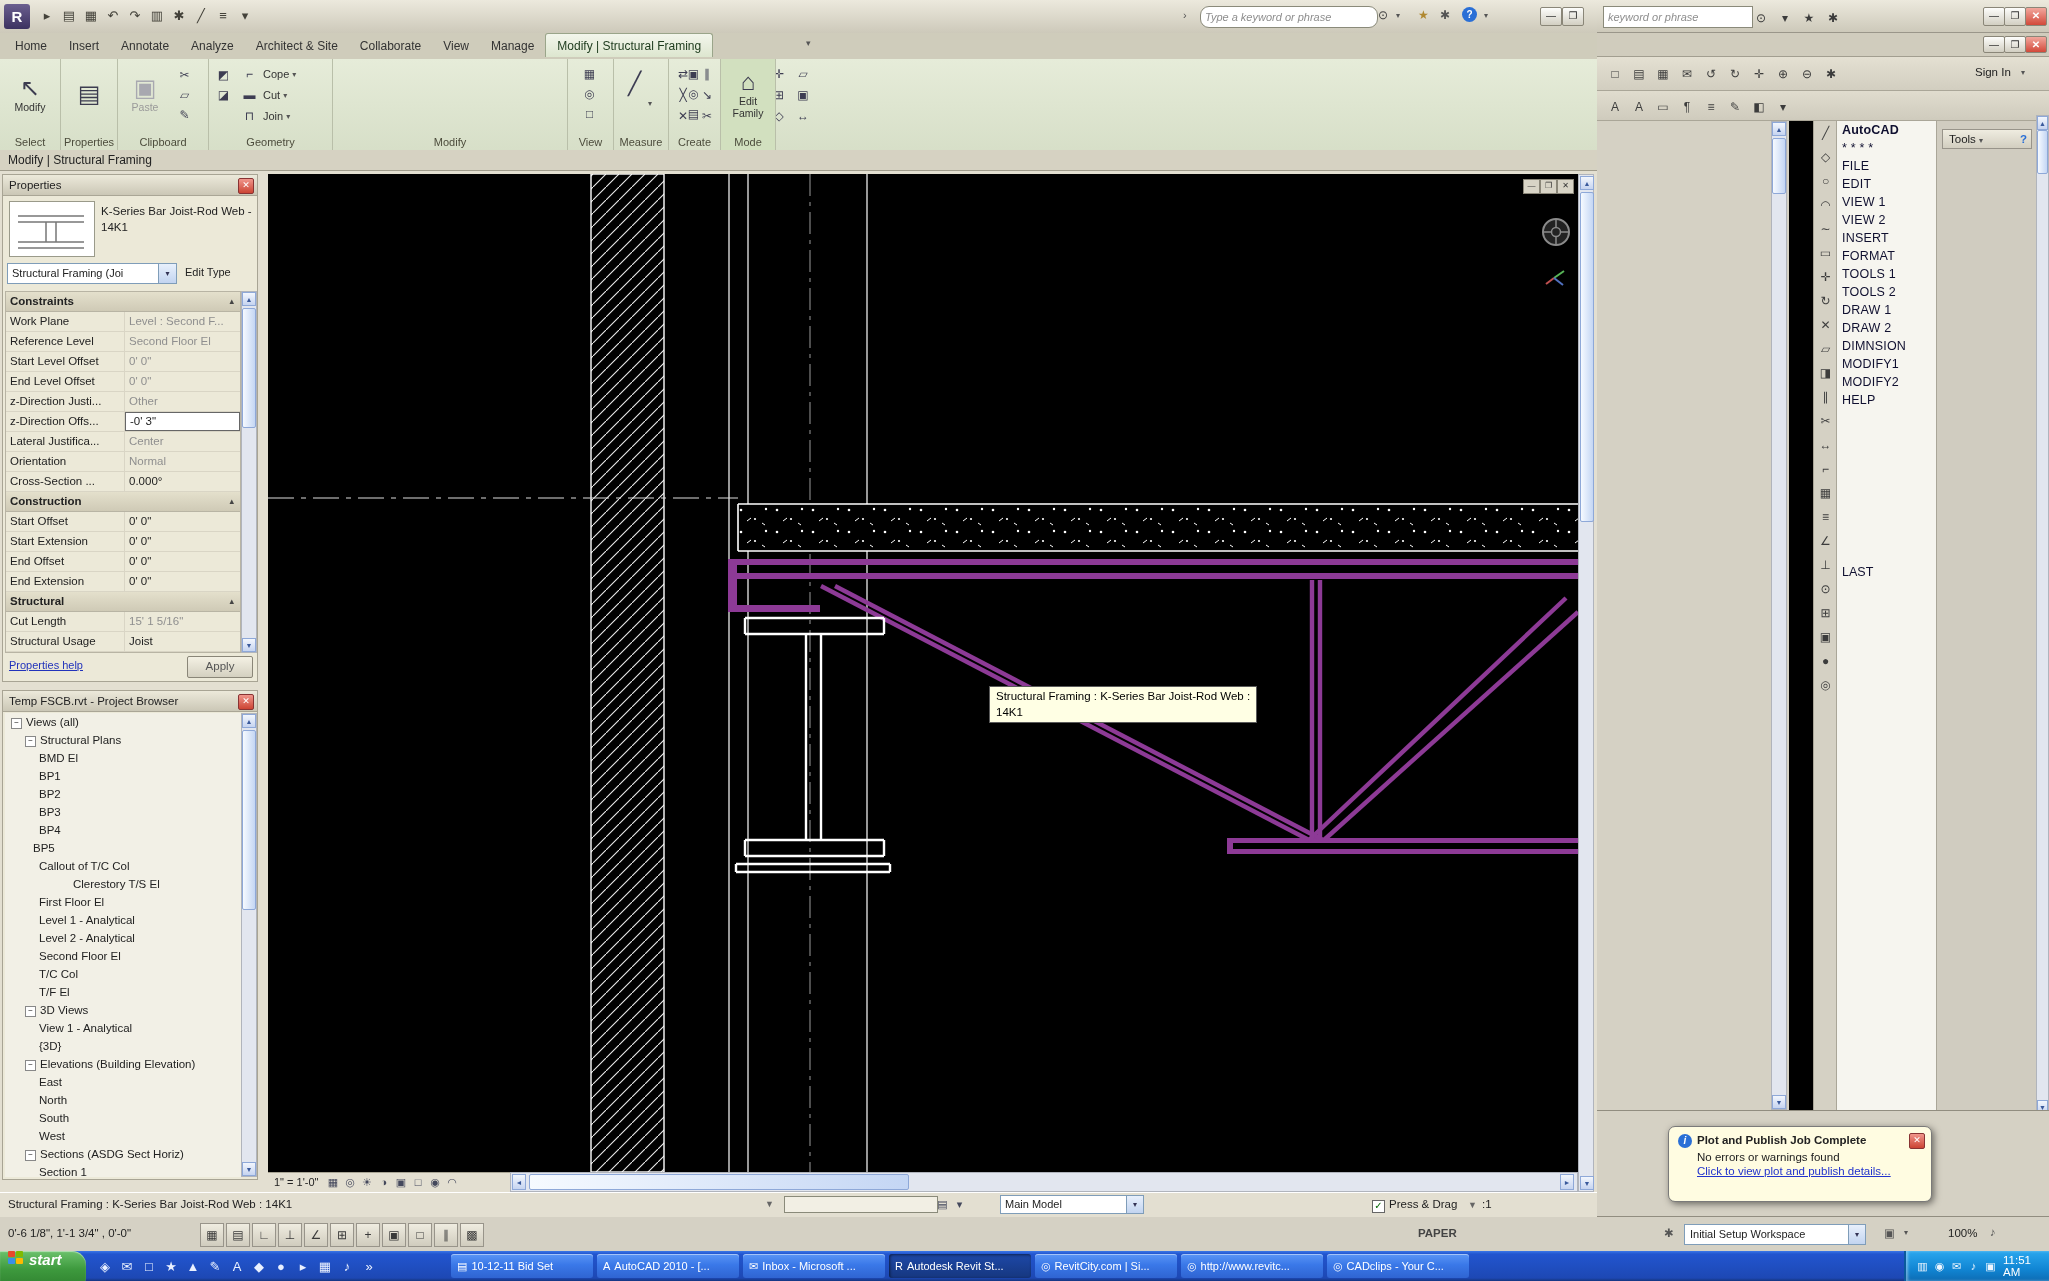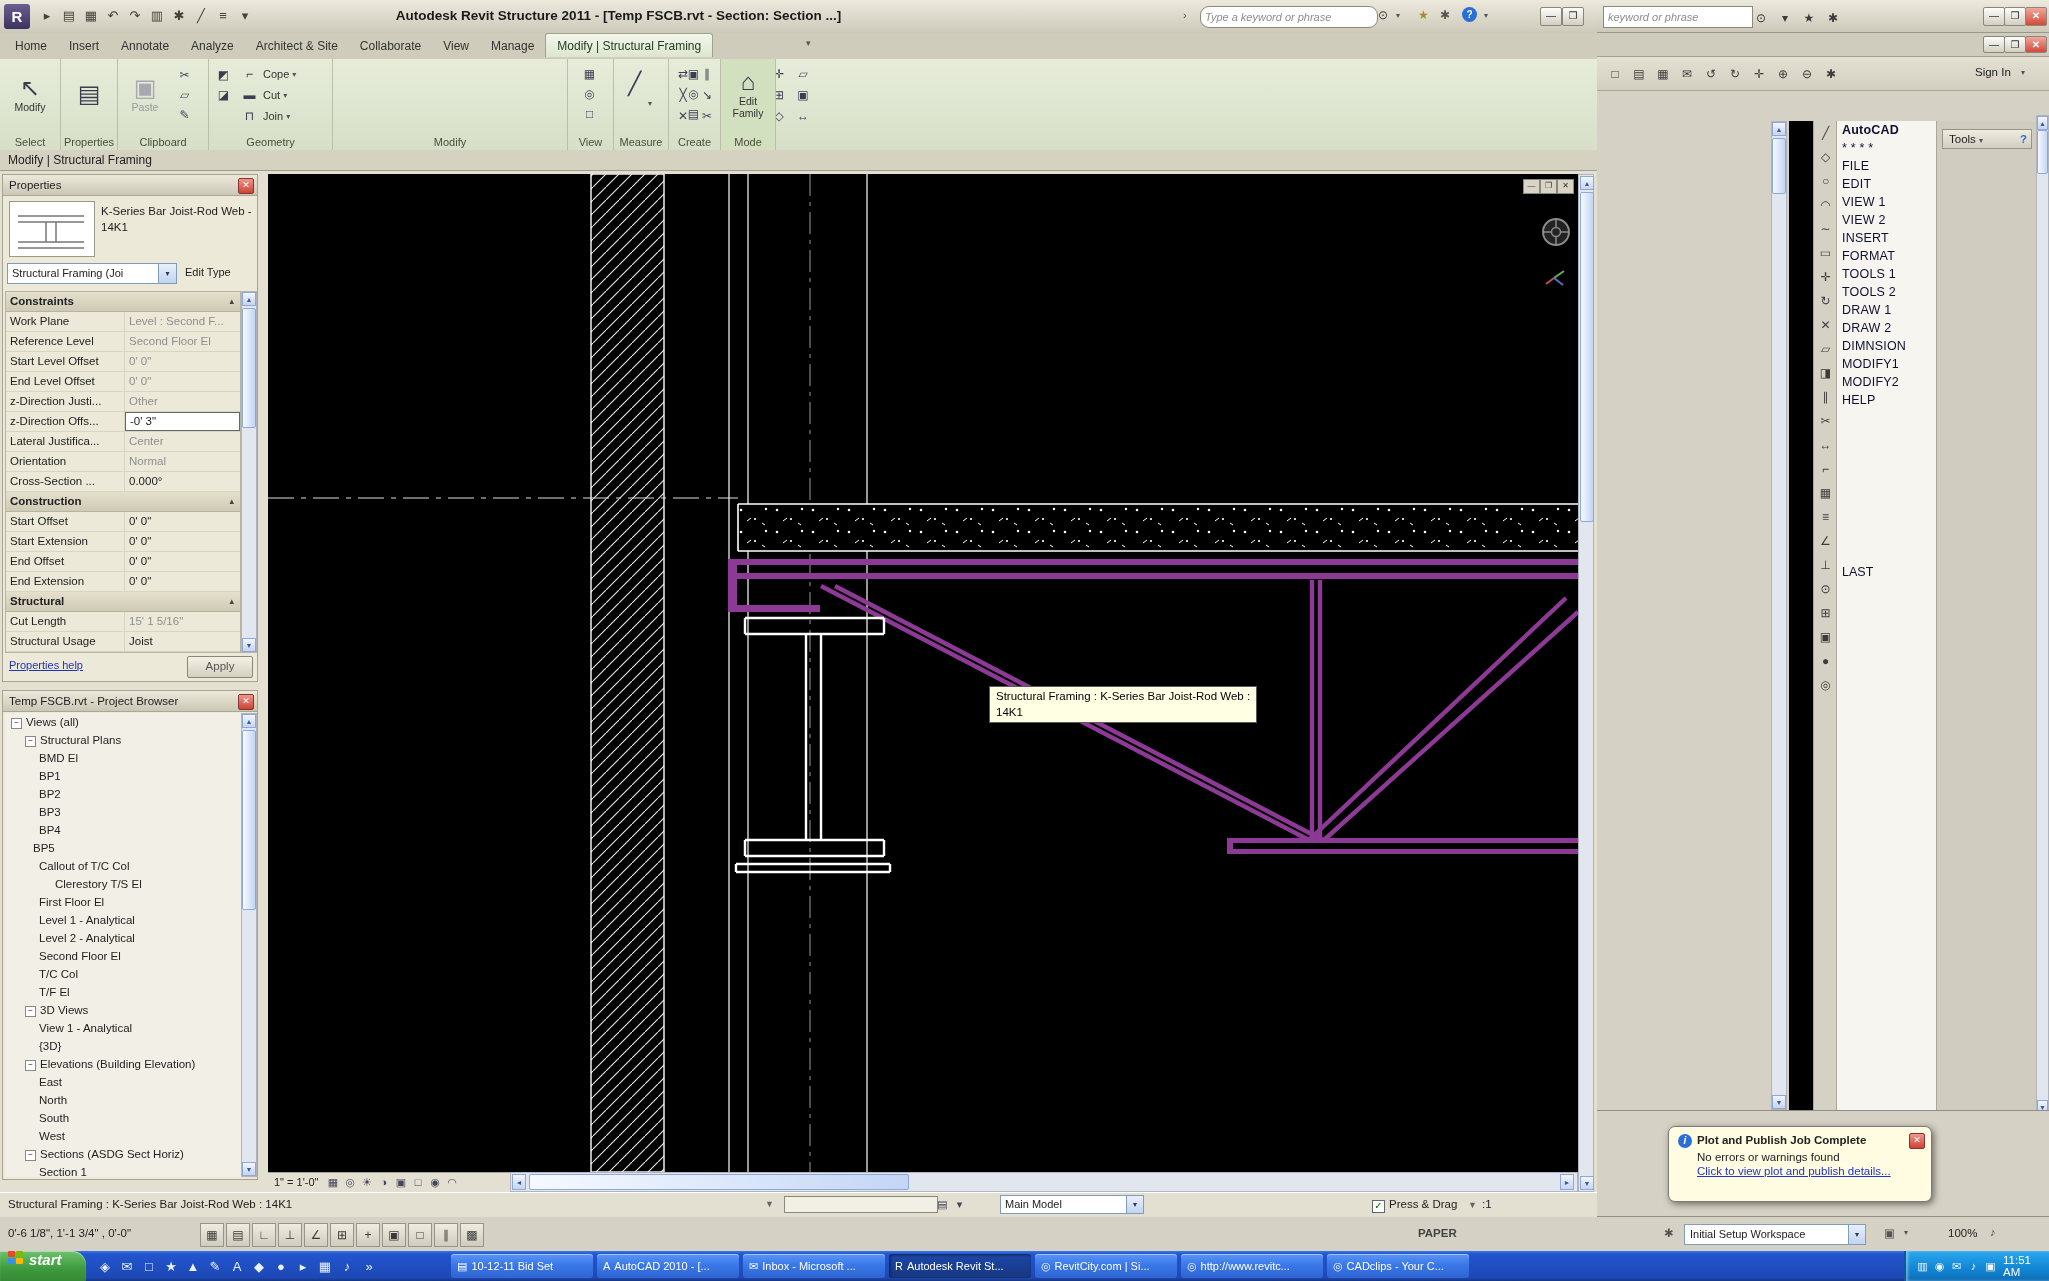--- a/index.html
+++ b/index.html
@@ -159,20 +159,23 @@
     <div class="acad-row" style="top:33px;height:24px;background:#d0ccbd;border-bottom:1px solid #a29e90;">
       <span class="winbtn" style="left:386px;top:3px;height:15px;">—</span>
       <span class="winbtn" style="left:407px;top:3px;height:15px;">❐</span>
       <span class="winbtn close" style="left:428px;top:3px;height:15px;">✕</span>
     </div>
     <div class="acad-row" style="top:57px;height:34px;background:linear-gradient(#e4e0d2,#d2cec0);border-bottom:1px solid #aaa698;">
       <span id="acad-tb1" class="t" style="left:6px;top:5px;"><span class="gicon">□</span><span class="gicon">▤</span><span class="gicon">▦</span><span class="gicon">✉</span><span class="gicon">↺</span><span class="gicon">↻</span><span class="gicon">✛</span><span class="gicon">⊕</span><span class="gicon">⊖</span><span class="gicon">✱</span></span>
       <span class="t" style="left:378px;top:9px;font-size:11.5px;">Sign In</span>
       <span class="t" style="left:424px;top:11px;font-size:8px;color:#555;">▾</span>
     </div>
+    <div class="acad-row" style="top:91px;height:30px;background:linear-gradient(#e0dcce,#cfcbbd);border-bottom:1px solid #aaa698;">
+      <span id="acad-tb2" class="t" style="left:6px;top:4px;"><span class="gicon">A</span><span class="gicon">A</span><span class="gicon">▭</span><span class="gicon">¶</span><span class="gicon">≡</span><span class="gicon">✎</span><span class="gicon">◧</span><span class="gicon">▾</span></span>
+    </div>
 
 
     <div class="vscroll" style="left:174px;top:121px;height:989px;">
       <span class="sbtn" style="top:0;">▲</span>
       <span class="sthumb" style="top:16px;height:56px;"></span>
       <span class="sbtn" style="bottom:0;">▼</span>
     </div>
     <div class="abs" style="left:192px;top:121px;width:24px;height:989px;background:#000;"></div>
 
     <div id="acad-side">
@@ -257,21 +260,20 @@
     <span class="t" style="left:1884px;top:9px;color:#555;">▣</span>
     <span class="t" style="left:1904px;top:11px;font-size:8px;color:#555;">▾</span>
     <span class="t" style="left:1948px;top:10px;">100%</span>
     <span class="t" style="left:1990px;top:9px;color:#555;">♪</span>
   </div>
 
   <div id="revit-win">
     <div id="r-titlebar">
       <span id="app-btn">R</span>
       <span id="qat"><span class="qicon">▸</span><span class="qicon">▤</span><span class="qicon">▦</span><span class="qicon">↶</span><span class="qicon">↷</span><span class="qicon">▥</span><span class="qicon">✱</span><span class="qicon">╱</span><span class="qicon">≡</span><span class="qicon">▾</span></span>
-      <span id="r-title">Autodesk Revit Structure 2011 - [Temp FSCB.rvt - Section: Section ...]</span>
       <span class="t" style="left:1183px;top:9px;font-size:11px;color:#555;">›</span>
       <input class="srch" style="left: 1200px; top: 6px; width: 168px; border-radius: 9px;" placeholder="Type a keyword or phrase">
       <span class="t" style="left:1378px;top:8px;color:#444;">⊙</span>
       <span class="t" style="left:1396px;top:11px;font-size:8px;color:#555;">▾</span>
       <span class="t" style="left:1418px;top:8px;color:#b08830;">★</span>
       <span class="t" style="left:1440px;top:8px;color:#555;">✱</span>
       <span class="t" style="left:1462px;top:7px;width:15px;height:15px;border-radius:50%;background:#2a6fd6;color:#fff;text-align:center;line-height:15px;font-size:10px;font-weight:bold;">?</span>
       <span class="t" style="left:1484px;top:11px;font-size:8px;color:#555;">▾</span>
       <span class="winbtn" style="left:1540px;top:7px;">—</span>
       <span class="winbtn" style="left:1562px;top:7px;">❐</span>
@@ -551,21 +553,21 @@
       <div id="tree">
           <div class="titem" style="padding-left: 6px;"><span class="exp">−</span><span>Views (all)</span></div>
           <div class="titem" style="padding-left: 20px;"><span class="exp">−</span><span>Structural Plans</span></div>
           <div class="titem" style="padding-left: 34px;"><span>BMD El</span></div>
           <div class="titem" style="padding-left: 34px;"><span>BP1</span></div>
           <div class="titem" style="padding-left: 34px;"><span>BP2</span></div>
           <div class="titem" style="padding-left: 34px;"><span>BP3</span></div>
           <div class="titem" style="padding-left: 34px;"><span>BP4</span></div>
           <div class="titem" style="padding-left: 28px;"><span>BP5</span></div>
           <div class="titem" style="padding-left: 34px;"><span>Callout of T/C Col</span></div>
-          <div class="titem" style="padding-left: 50px;"><span>Clerestory T/S El</span></div>
+          <div class="titem" style="padding-left: 28px; margin-left: 40px;"><span>Clerestory T/S El</span></div>
           <div class="titem" style="padding-left: 34px;"><span>First Floor El</span></div>
           <div class="titem" style="padding-left: 34px;"><span>Level 1 - Analytical</span></div>
           <div class="titem" style="padding-left: 34px;"><span>Level 2 - Analytical</span></div>
           <div class="titem" style="padding-left: 34px;"><span>Second Floor El</span></div>
           <div class="titem" style="padding-left: 34px;"><span>T/C Col</span></div>
           <div class="titem" style="padding-left: 34px;"><span>T/F El</span></div>
           <div class="titem" style="padding-left: 20px;"><span class="exp">−</span><span>3D Views</span></div>
           <div class="titem" style="padding-left: 34px;"><span>View 1 - Analytical</span></div>
           <div class="titem" style="padding-left: 34px;"><span>{3D}</span></div>
           <div class="titem" style="padding-left: 20px;"><span class="exp">−</span><span>Elevations (Building Elevation)</span></div>

